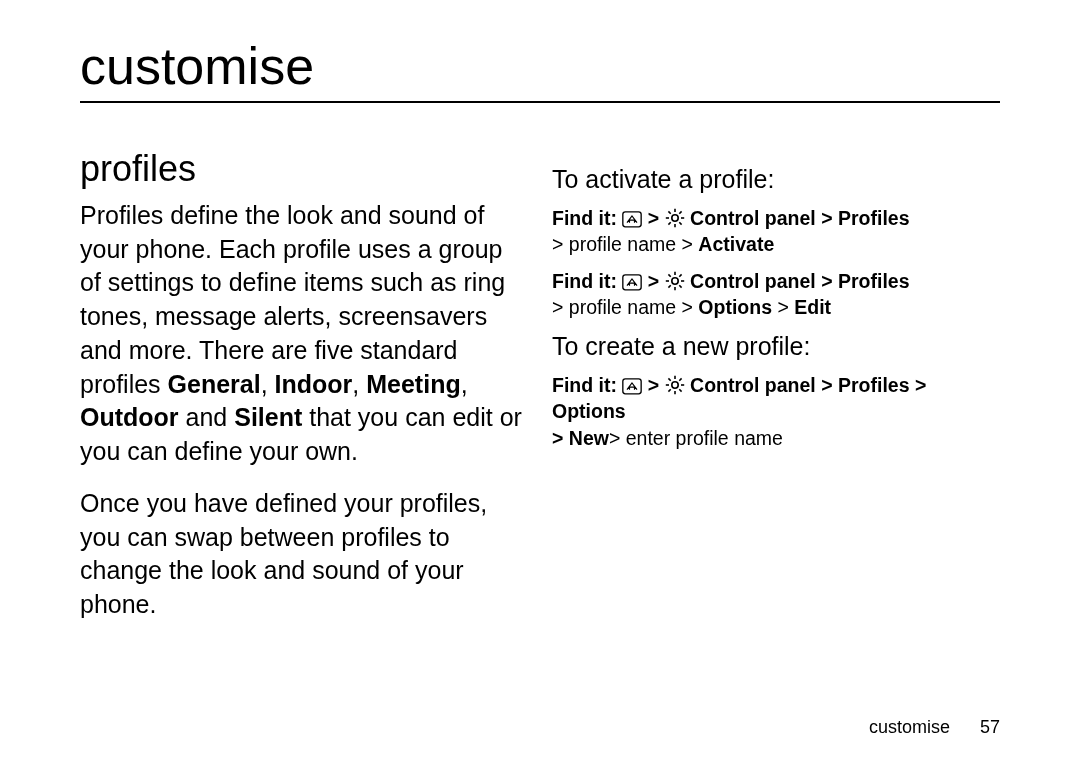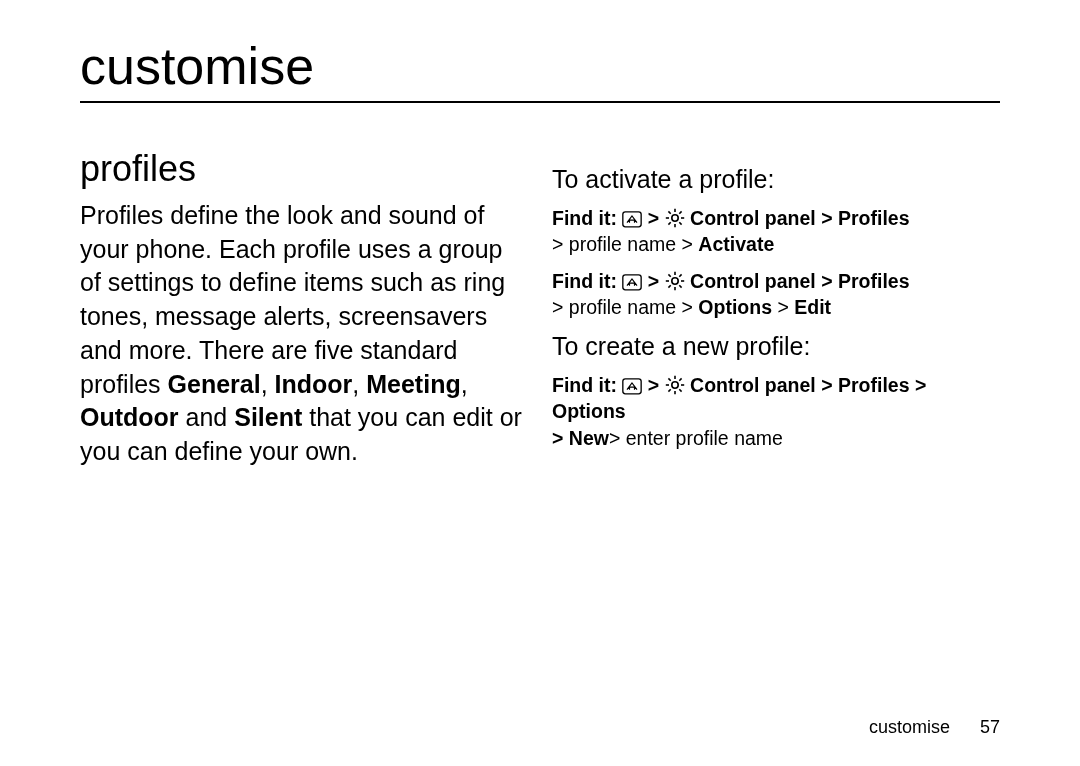--- a/index.html
+++ b/index.html
@@ -86,20 +86,21 @@
   <div class="columns">
 
     <div class="col">
       <h2 class="section-heading">profiles</h2>
 
       <p class="body">
         <span>Profiles define the look and sound of your phone. Each profile uses a group of settings to define items such as ring tones, message alerts, screensavers and more. There are five standard profiles </span><span class="cond-b">General</span><span>, </span><span class="cond-b">Indoor</span><span>, </span><span class="cond-b">Meeting</span><span>, </span><span class="cond-b">Outdoor</span><span> and </span><span class="cond-b">Silent</span><span> that you can edit or you can define your own.</span>
       </p>
 
 
+      <p class="body">Once you have defined your profiles, you can swap between profiles to change the look and sound of your phone.</p>
     </div>
 
     <div class="col">
       <div style="height:32px"></div>
 
       <p class="body" style="margin-bottom:8px">To activate a profile:</p>
 
       <p class="find-line">
         <span class="b">Find it:</span>
         <span class="icon">

